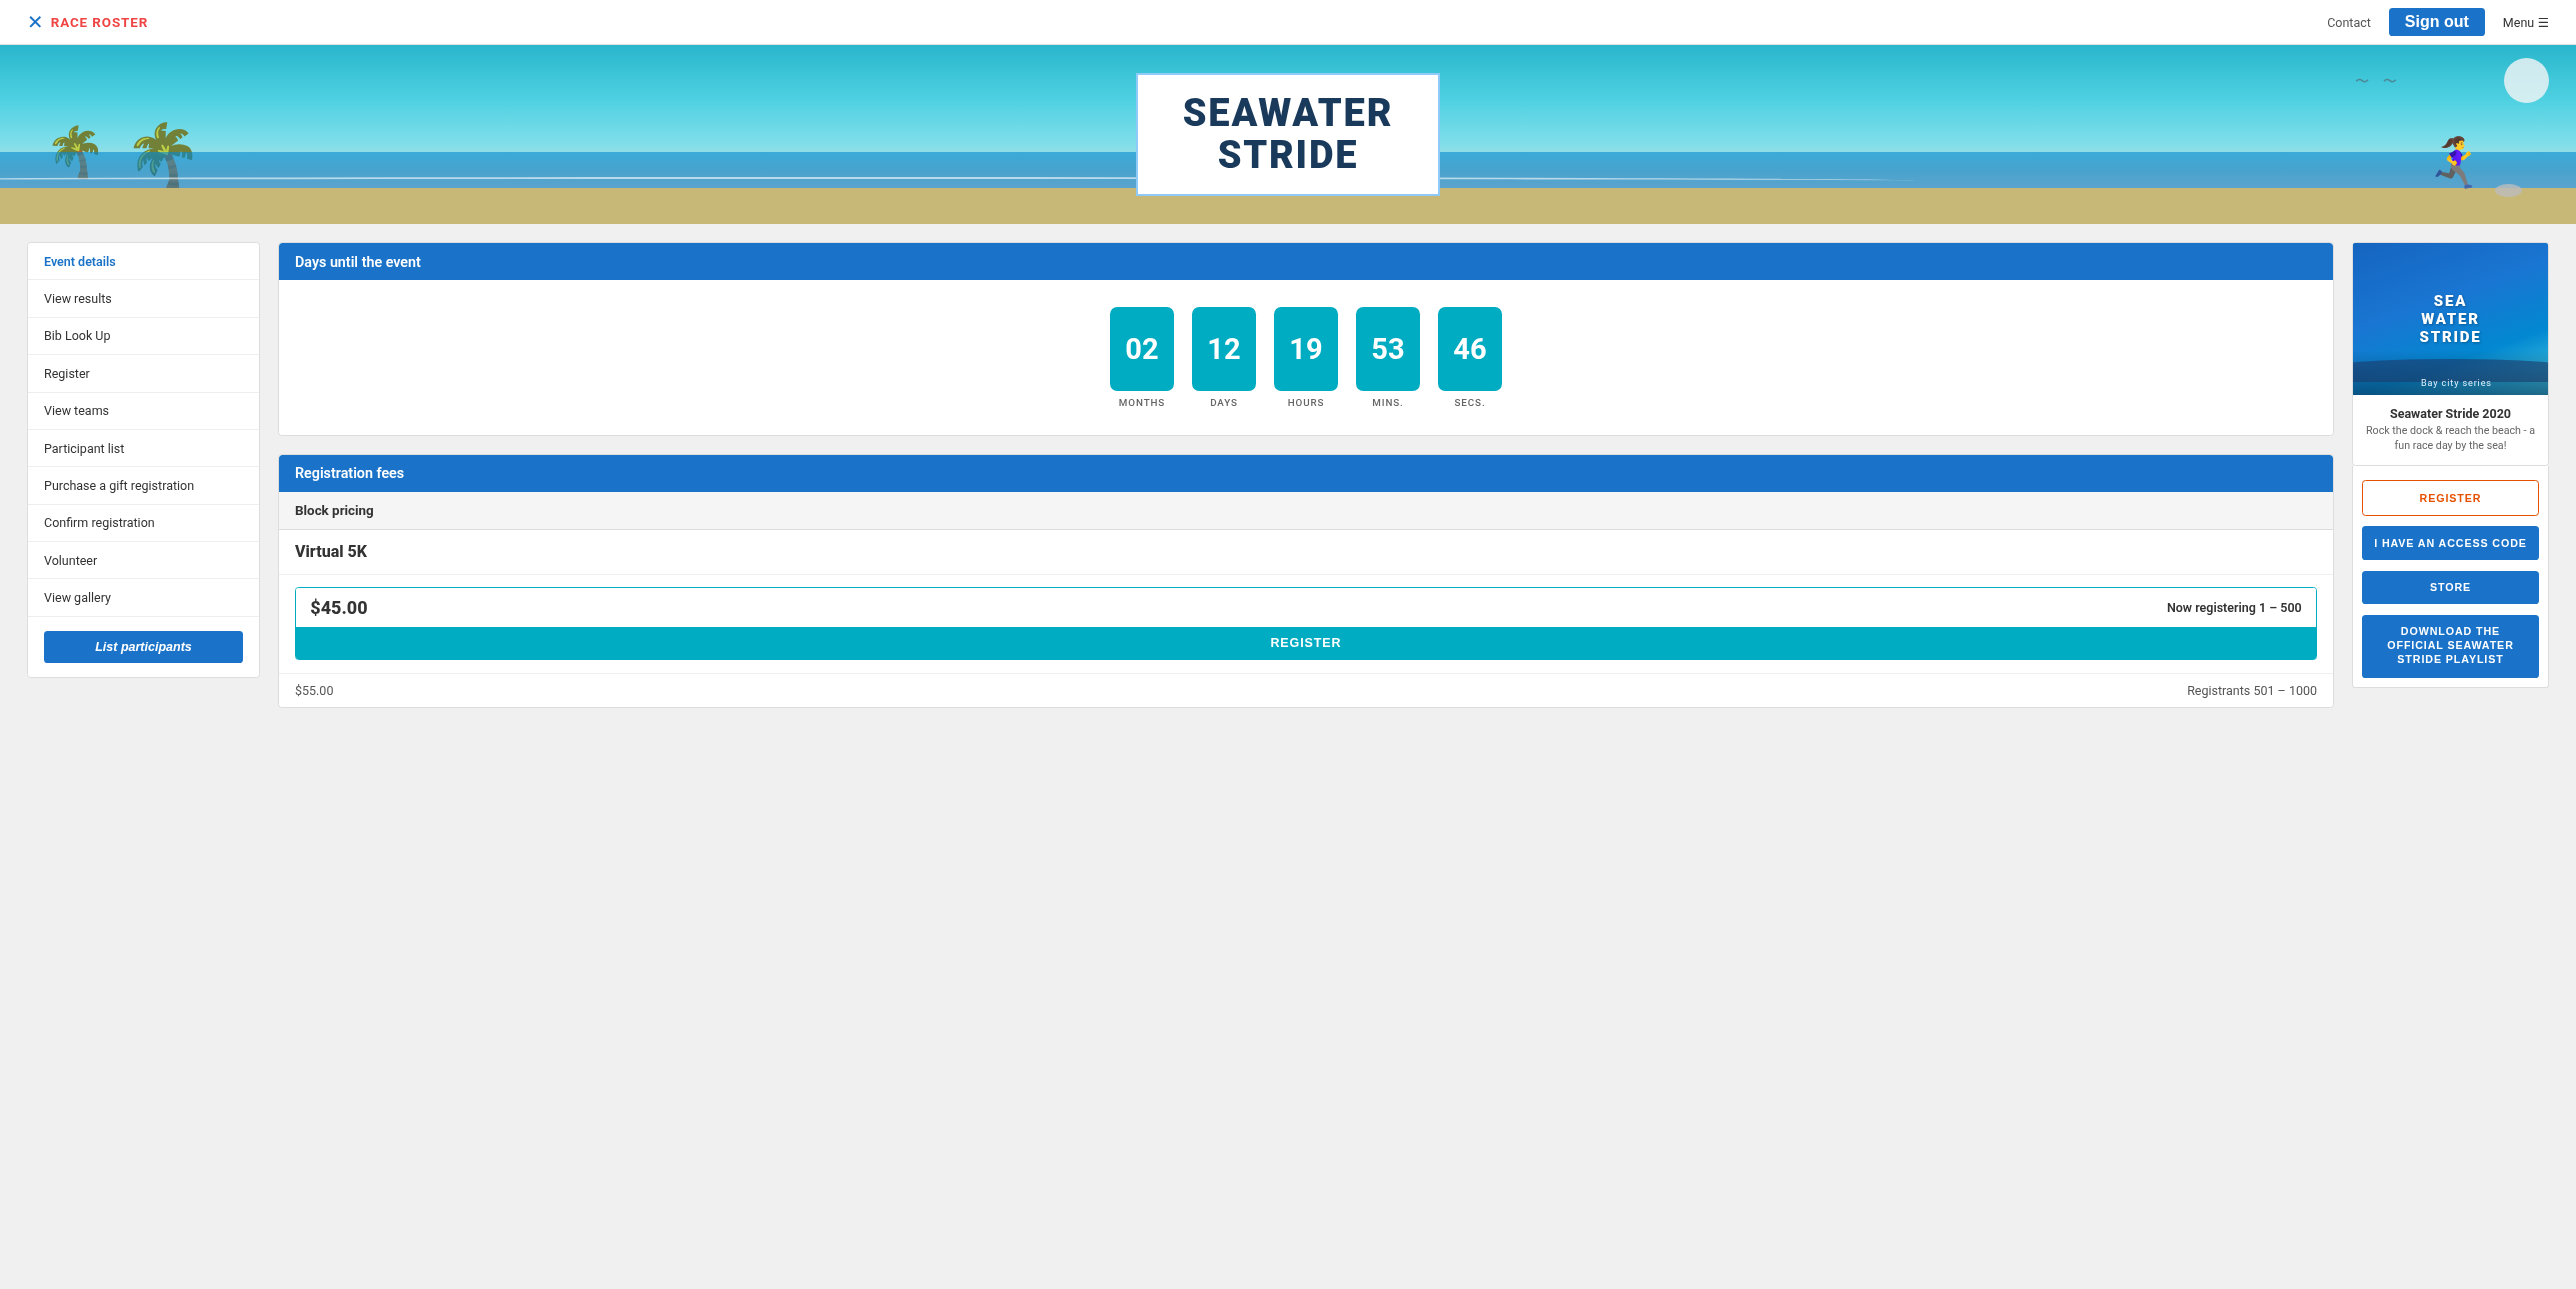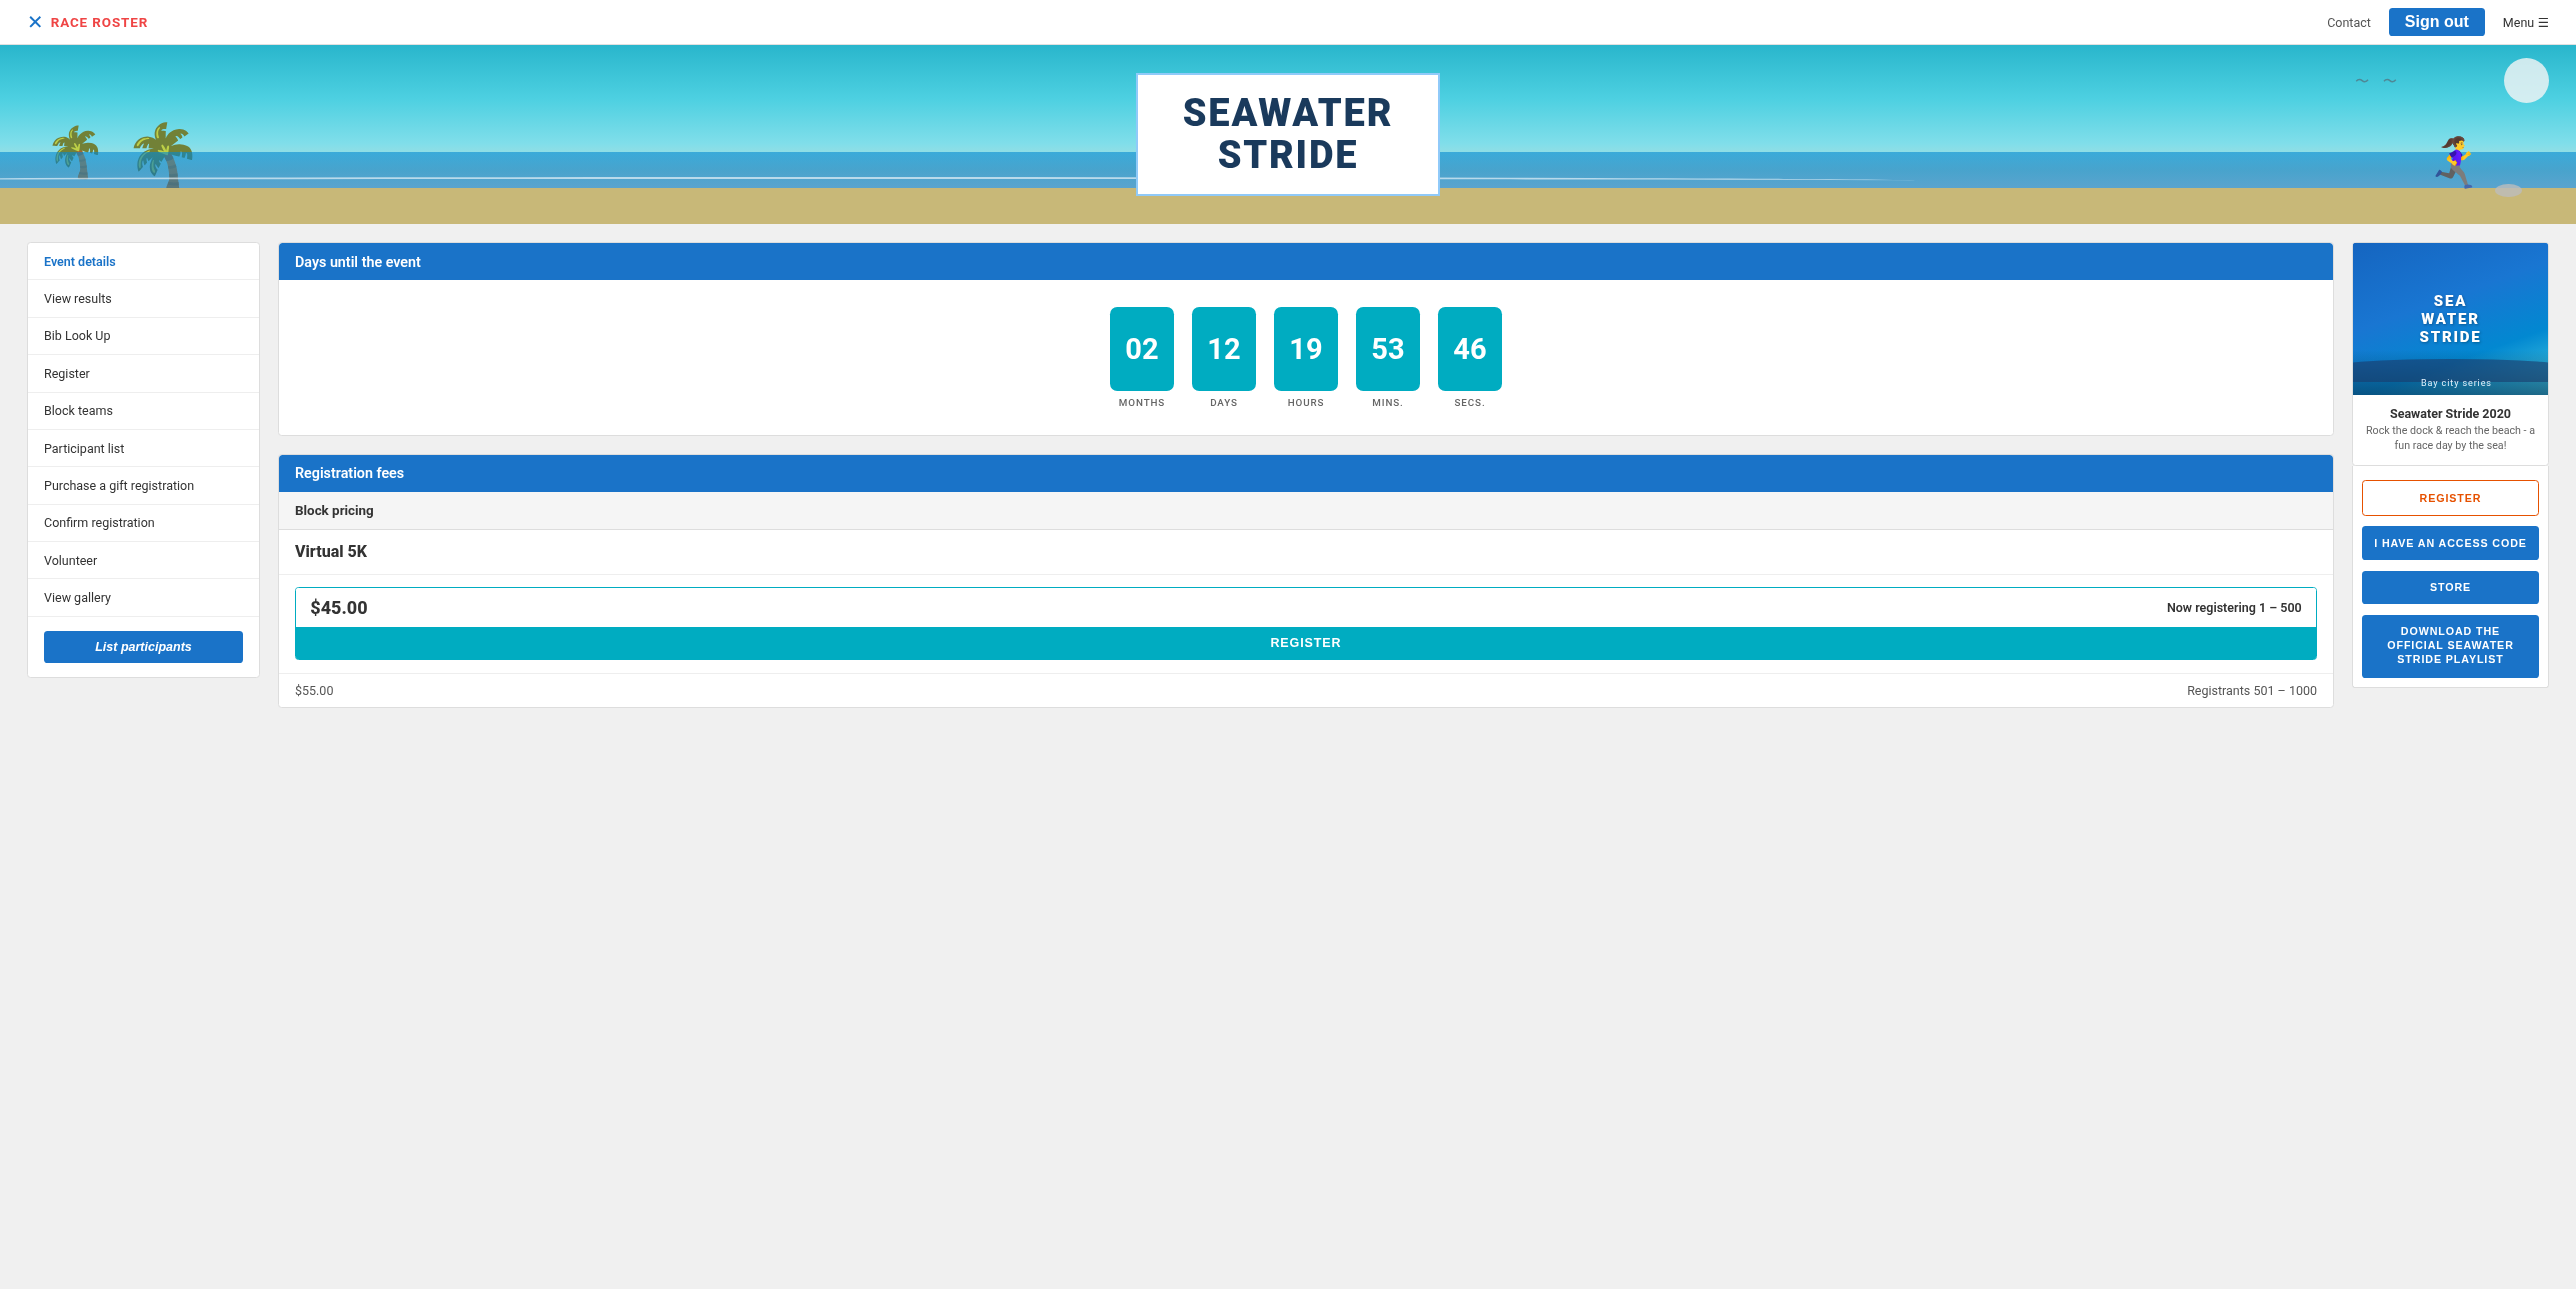--- a/index.html
+++ b/index.html
@@ -438,21 +438,21 @@
   <div style="position:absolute; bottom:22%; left:72px; right:40%; height:7.2px; border-top: 2.7px solid rgba(255,255,255,0.6); border-radius:50%; transform:scaleX(1.5);"></div>
 </div>
 
 <div class="main-content">
 
   <div class="sidebar">
     <div class="sidebar-item active">Event details</div>
     <div class="sidebar-item">View results</div>
     <div class="sidebar-item">Bib Look Up</div>
     <div class="sidebar-item">Register</div>
-    <div class="sidebar-item">Block teams</div>
+    <div class="sidebar-item">View teams</div>
     <div class="sidebar-item">Participant list</div>
     <div class="sidebar-item">Purchase a gift registration</div>
     <div class="sidebar-item">Confirm registration</div>
     <div class="sidebar-item">Volunteer</div>
     <div class="sidebar-item">View gallery</div>
     <div class="sidebar-btn-wrap">
       <button class="sidebar-list-btn">List participants</button>
     </div>
   </div>
 

